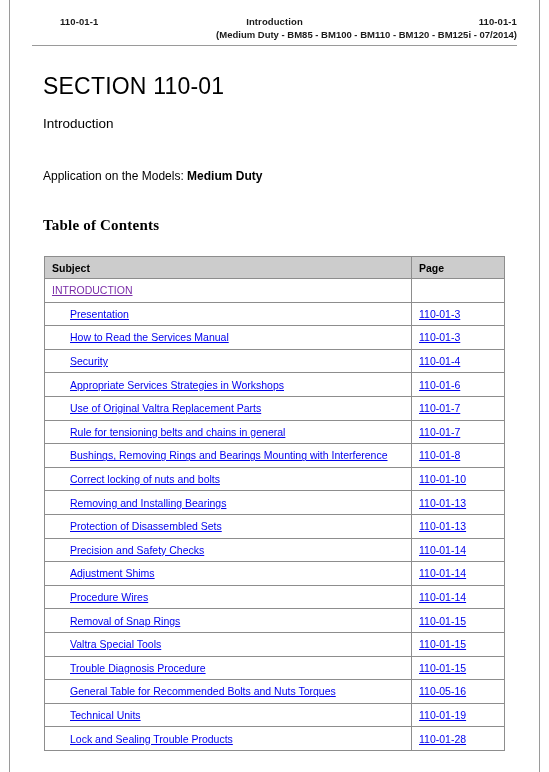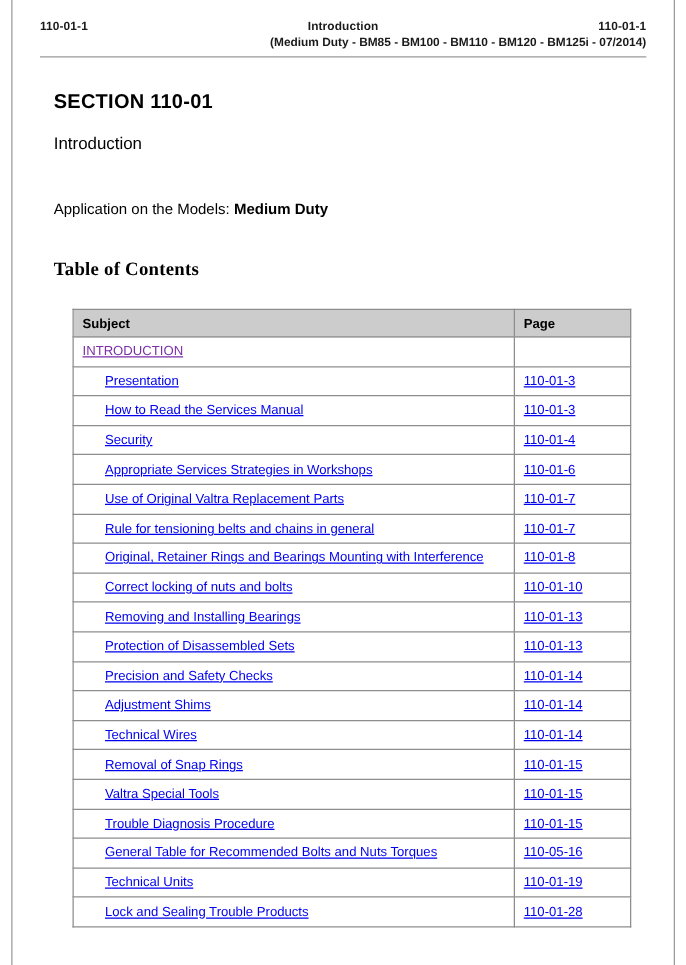--- a/index.html
+++ b/index.html
@@ -41,20 +41,21 @@
     align-items: baseline;
     justify-content: space-between;
     font-size: 9.5px;
     font-weight: bold;
     letter-spacing: 0.1px;
     color: #1a1a1a;
   }
   .hdr-left, .hdr-right {
     width: 80px;
     white-space: nowrap;
+    margin-left: 28px;
   }
   .hdr-right { text-align: right; }
   .hdr-center {
     flex: 1;
     text-align: center;
     white-space: nowrap;
   }
   .hdr-sub {
     text-align: right;
     font-size: 9.5px;
@@ -67,22 +68,22 @@
     margin: 5px 22px 0 22px;
     border-top: 1px solid #9a9a9a;
   }
 
   
   .content {
     padding: 0 28px 0 33px;
   }
 
   .section-title {
-    font-size: 16px;
-    font-weight: bold;
+    font-size: 23px;
+    font-weight: normal;
     letter-spacing: 0.2px;
     margin: 27px 0 0 0;
   }
   .section-sub {
     font-size: 13.5px;
     font-weight: normal;
     margin: 16px 0 0 0;
   }
   .application {
     font-size: 12px;
@@ -95,21 +96,21 @@
     font-family: "Liberation Serif", "DejaVu Serif", serif;
     font-size: 15px;
     font-weight: bold;
     margin: 34px 0 0 0;
     letter-spacing: 0.2px;
   }
 
   
   .toc-wrap {
     margin-top: 22px;
-    margin-left: 15px;
+    margin-left: 1px;
     margin-right: 6px;
   }
   table.toc {
     border-collapse: collapse;
     width: 100%;
     table-layout: fixed;
     font-size: 10.5px;
   }
   table.toc th, table.toc td {
     border: 1px solid #8d8d8d;
@@ -217,21 +218,21 @@
             </tr>
             <tr>
               <td class="subject-cell item"><a class="toc-link" href="#">Use of Original Valtra Replacement Parts</a></td>
               <td class="page-col"><a class="page-link" href="#">110-01-7</a></td>
             </tr>
             <tr>
               <td class="subject-cell item"><a class="toc-link" href="#">Rule for tensioning belts and chains in general</a></td>
               <td class="page-col"><a class="page-link" href="#">110-01-7</a></td>
             </tr>
             <tr>
-              <td class="subject-cell item"><a class="toc-link" href="#">Original, Retainer Rings and Bearings Mounting with Interference</a></td>
+              <td class="subject-cell item"><a class="toc-link" href="#">Bushings, Removing Rings and Bearings Mounting with Interference</a></td>
               <td class="page-col"><a class="page-link" href="#">110-01-8</a></td>
             </tr>
             <tr>
               <td class="subject-cell item"><a class="toc-link" href="#">Correct locking of nuts and bolts</a></td>
               <td class="page-col"><a class="page-link" href="#">110-01-10</a></td>
             </tr>
             <tr>
               <td class="subject-cell item"><a class="toc-link" href="#">Removing and Installing Bearings</a></td>
               <td class="page-col"><a class="page-link" href="#">110-01-13</a></td>
             </tr>
@@ -241,21 +242,21 @@
             </tr>
             <tr>
               <td class="subject-cell item"><a class="toc-link" href="#">Precision and Safety Checks</a></td>
               <td class="page-col"><a class="page-link" href="#">110-01-14</a></td>
             </tr>
             <tr>
               <td class="subject-cell item"><a class="toc-link" href="#">Adjustment Shims</a></td>
               <td class="page-col"><a class="page-link" href="#">110-01-14</a></td>
             </tr>
             <tr>
-              <td class="subject-cell item"><a class="toc-link" href="#">Technical Wires</a></td>
+              <td class="subject-cell item"><a class="toc-link" href="#">Procedure Wires</a></td>
               <td class="page-col"><a class="page-link" href="#">110-01-14</a></td>
             </tr>
             <tr>
               <td class="subject-cell item"><a class="toc-link" href="#">Removal of Snap Rings</a></td>
               <td class="page-col"><a class="page-link" href="#">110-01-15</a></td>
             </tr>
             <tr>
               <td class="subject-cell item"><a class="toc-link" href="#">Valtra Special Tools</a></td>
               <td class="page-col"><a class="page-link" href="#">110-01-15</a></td>
             </tr>

